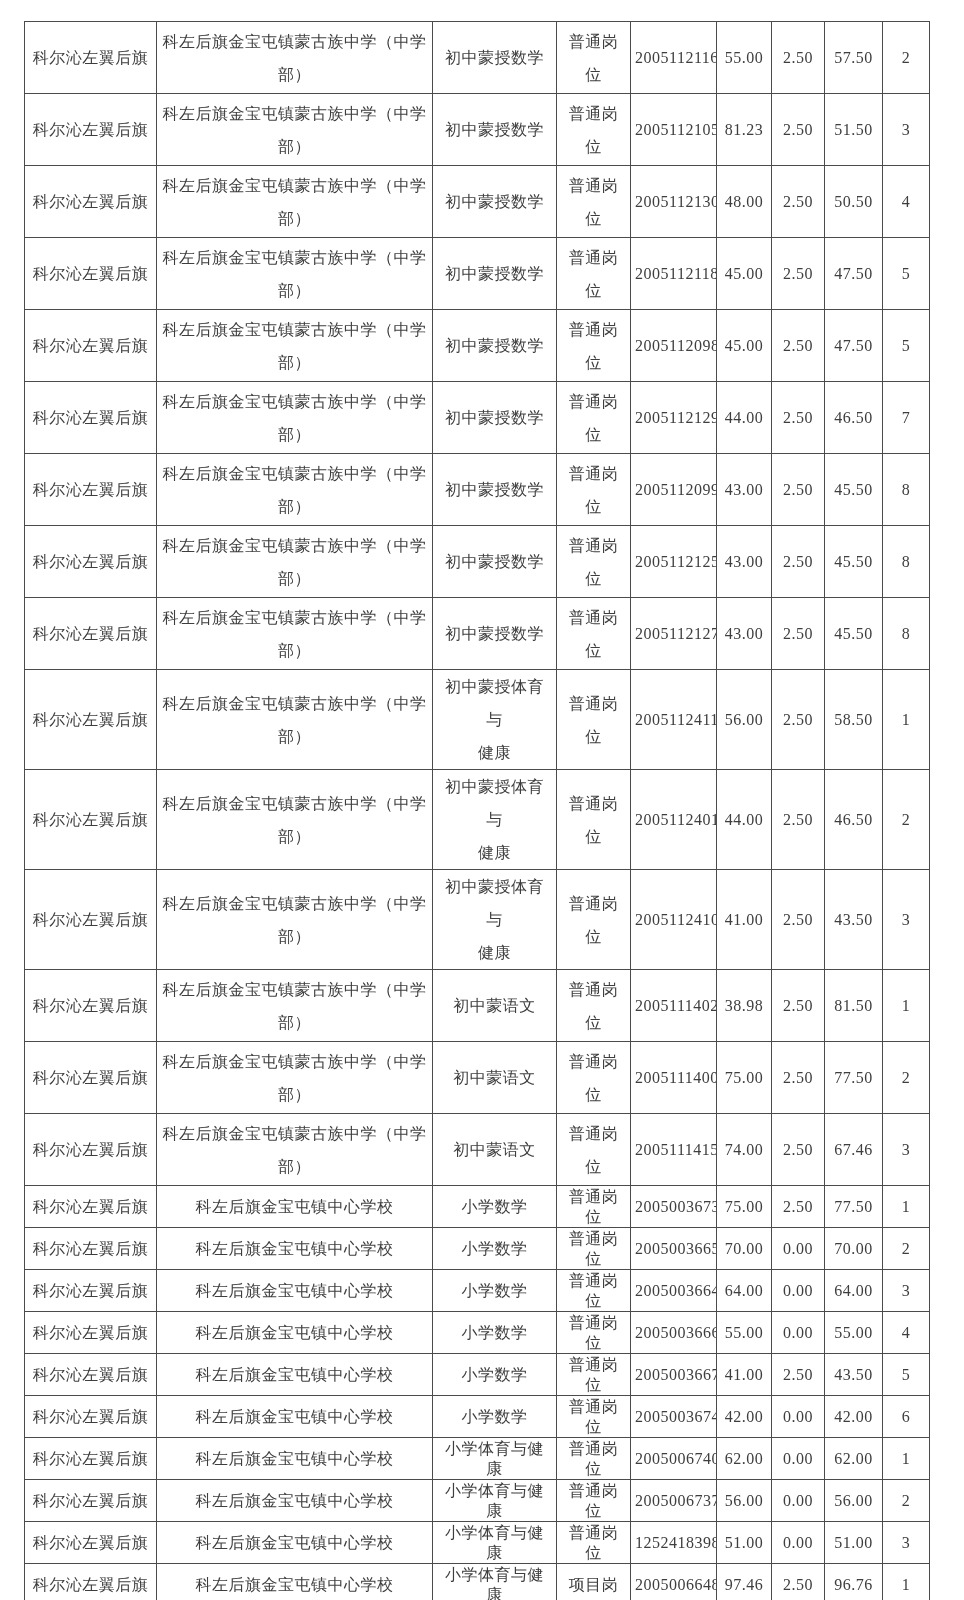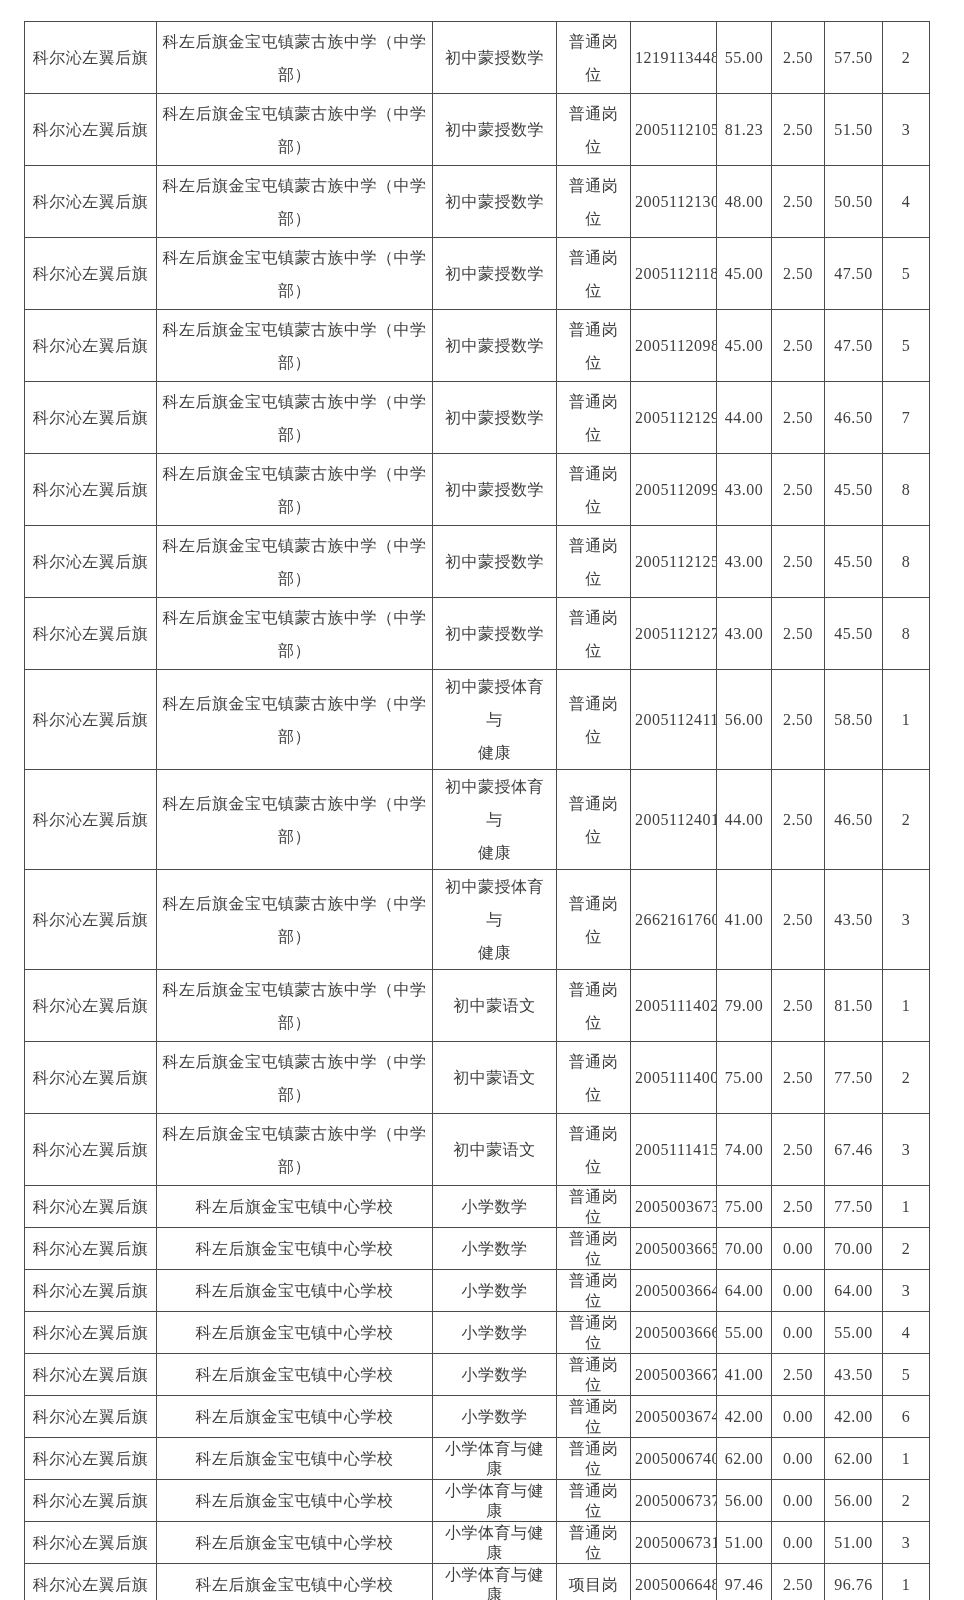--- a/index.html
+++ b/index.html
@@ -67,21 +67,21 @@
           <span class="line">科左后旗金宝屯镇蒙古族中学（中学</span>
           <span class="line">部）</span>
         </td>
         <td class="cjk">
           <span class="line">初中蒙授数学</span>
         </td>
         <td class="cjk">
           <span class="line">普通岗位</span>
         </td>
         <td class="num">
-          <span class="line">1219113448</span>
+          <span class="line">2005112116</span>
         </td>
         <td class="num">
           <span class="line">55.00</span>
         </td>
         <td class="num">
           <span class="line">2.50</span>
         </td>
         <td class="num">
           <span class="line">57.50</span>
         </td>
@@ -400,21 +400,21 @@
           <span class="line">部）</span>
         </td>
         <td class="cjk">
           <span class="line">初中蒙授体育与</span>
           <span class="line">健康</span>
         </td>
         <td class="cjk">
           <span class="line">普通岗位</span>
         </td>
         <td class="num">
-          <span class="line">2662161760</span>
+          <span class="line">2005112410</span>
         </td>
         <td class="num">
           <span class="line">41.00</span>
         </td>
         <td class="num">
           <span class="line">2.50</span>
         </td>
         <td class="num">
           <span class="line">43.50</span>
         </td>
@@ -433,21 +433,21 @@
         <td class="cjk">
           <span class="line">初中蒙语文</span>
         </td>
         <td class="cjk">
           <span class="line">普通岗位</span>
         </td>
         <td class="num">
           <span class="line">2005111402</span>
         </td>
         <td class="num">
-          <span class="line">79.00</span>
+          <span class="line">38.98</span>
         </td>
         <td class="num">
           <span class="line">2.50</span>
         </td>
         <td class="num">
           <span class="line">81.50</span>
         </td>
         <td class="num">
           <span class="line">1</span>
         </td>
@@ -751,21 +751,21 @@
         <td class="cjk">
           <span class="line">科左后旗金宝屯镇中心学校</span>
         </td>
         <td class="cjk">
           <span class="line">小学体育与健康</span>
         </td>
         <td class="cjk">
           <span class="line">普通岗位</span>
         </td>
         <td class="num">
-          <span class="line">2005006731</span>
+          <span class="line">1252418398</span>
         </td>
         <td class="num">
           <span class="line">51.00</span>
         </td>
         <td class="num">
           <span class="line">0.00</span>
         </td>
         <td class="num">
           <span class="line">51.00</span>
         </td>

